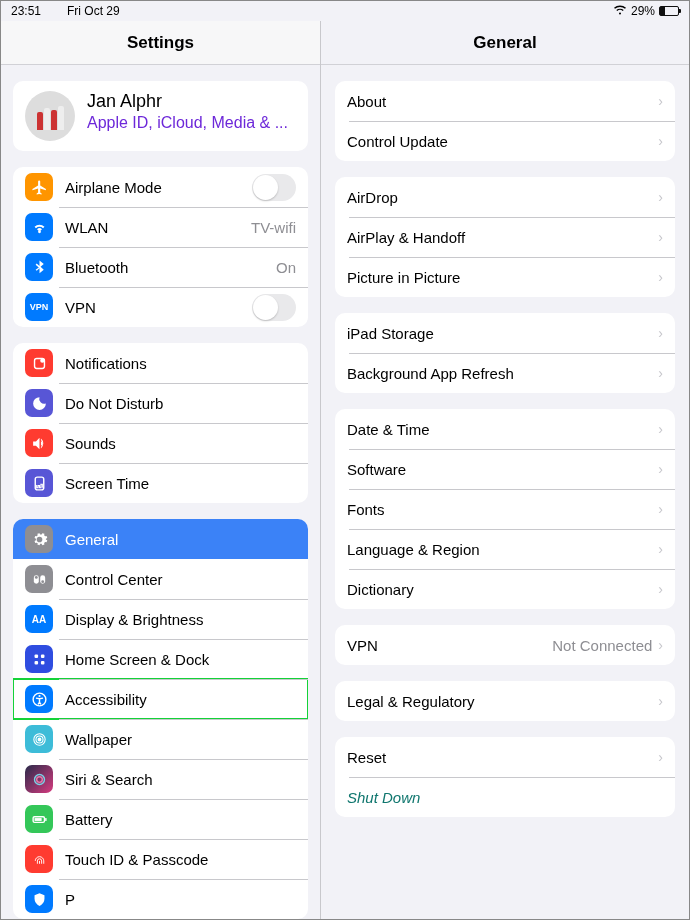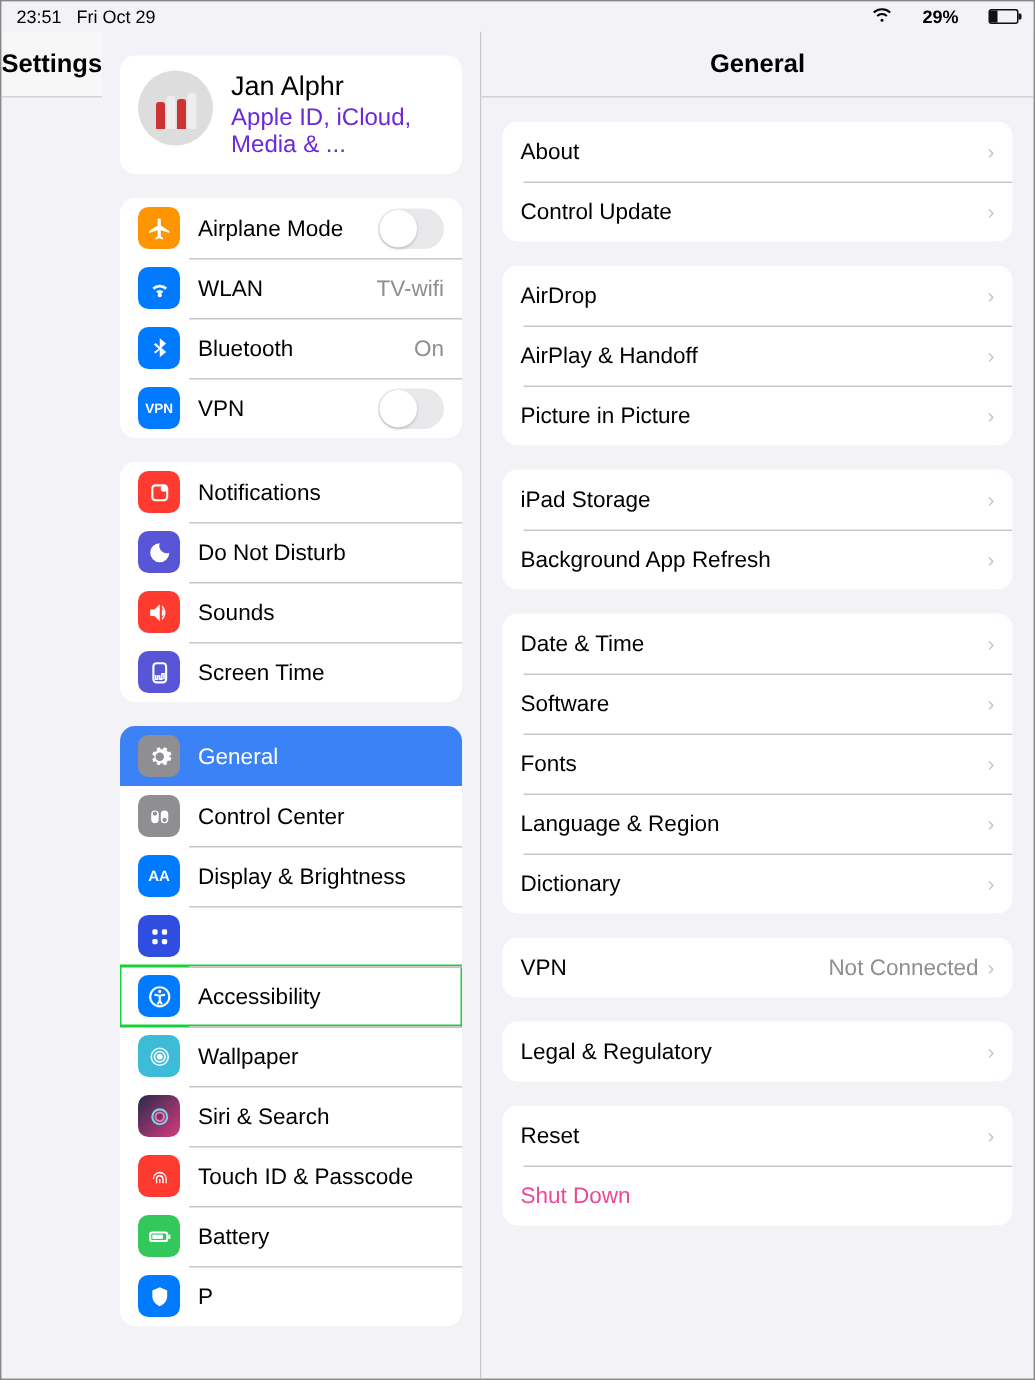--- a/index.html
+++ b/index.html
@@ -10,26 +10,26 @@
   display: flex; flex-direction: column;
   overflow: hidden;
   color: #000;
   border: 1px solid #888;
 }
 .status-bar {
   height: 20px; display: flex; justify-content: space-between;
   align-items: center; padding: 0 10px; font-size: 12px;
   background: #f2f2f7;
 }
-.status-left { display:flex; gap:10px; }
-.status-right { display:flex; align-items:center; gap:20px;font-weight:bold; }
+.status-left { display:flex; gap:26px; }
+.status-right { display:flex; align-items:center; gap:4px; }
 .columns { flex:1; display:flex; overflow:hidden;}
 .sidebar {
   width: 320px; border-right:1px solid #c8c8cc;
-  display:flex; flex-direction:row; background:#f2f2f7;
+  display:flex; flex-direction:column; background:#f2f2f7;
   overflow-y:auto;
 }
 .detail { flex:1; display:flex; flex-direction:column; background:#f2f2f7; overflow-y:auto;}
 .header {
   height: 44px; display:flex; align-items:center; justify-content:center;
   font-weight:600; font-size:17px;
   border-bottom:1px solid #d1d1d6;
 }
 .sidebar .header { background:#f7f7f8;}
 .detail .header { background:#f2f2f7; border-bottom:1px solid #d1d1d6;}
@@ -82,21 +82,21 @@
 .battery {
   width:20px; height:10px; border:1px solid #111; border-radius:2px;
   position:relative;
 }
 .battery::after {
   content:''; position:absolute; right:-3px; top:2px; width:2px; height:4px;
   background:#111; border-radius:0 1px 1px 0;
 }
 .battery .fill { height:100%; width:29%; background:#111; }
 .wifi-icon svg, .battery { display:inline-block; }
-.link-blue { color:#ec4899; }
+.link-blue { color:#0f766e;font-style:italic; }
 .sidebar-scroll { overflow-y:auto; flex:1; padding-bottom:8px;}
 .detail-scroll { overflow-y:auto; flex:1; padding-bottom:4px;}
 .pin-row {display:flex; align-items:flex-end; height:28px; gap:1px;}
 .pin { width:6px; background:#fff; border-radius:2px 2px 0 0;}
 </style>
 </head>
 <body>
 
 <div class="status-bar">
   <div class="status-left">
@@ -237,20 +237,21 @@
         </div>
         <div class="row">
           <div class="icon" style="background:#2f4de0">
               <svg viewBox="0 0 24 24" fill="#fff">
                 <rect x="5" y="5" width="5" height="5" rx="1.5"></rect>
                 <rect x="14" y="5" width="5" height="5" rx="1.5"></rect>
                 <rect x="5" y="14" width="5" height="5" rx="1.5"></rect>
                 <rect x="14" y="14" width="5" height="5" rx="1.5"></rect>
               </svg>
             </div>
+          <span class="label">Home Screen &amp; Dock</span>
         </div>
         <div class="row highlighted">
           <div class="icon" style="background:#007aff">
               <svg viewBox="0 0 24 24" fill="none" stroke="#fff" stroke-width="2">
                 <circle cx="12" cy="12" r="9"></circle>
                 <circle cx="12" cy="7" r="1.5" fill="#fff" stroke="none"></circle>
                 <path d="M7 10l5 1 5-1M12 11v5m-2 3l2-3 2 3" stroke="#fff"></path>
               </svg>
             </div>
           <span class="label">Accessibility</span>
@@ -268,38 +269,38 @@
         <div class="row">
           <div class="icon" style="background:linear-gradient(135deg,#2a2a4a,#d63b7f)">
               <svg viewBox="0 0 24 24" fill="none">
                 <circle cx="12" cy="12" r="7" stroke="#7bd1e6" stroke-width="2"></circle>
                 <circle cx="12" cy="12" r="4" stroke="#e67bad" stroke-width="2"></circle>
               </svg>
             </div>
           <span class="label">Siri &amp; Search</span>
         </div>
         <div class="row">
+          <div class="icon" style="background:#34c759">
+              <svg viewBox="0 0 24 24" fill="#fff">
+                <rect x="3" y="8" width="16" height="8" rx="2" fill="none" stroke="#fff" stroke-width="2"></rect>
+                <rect x="20" y="10" width="2" height="4"></rect>
+                <rect x="5" y="10" width="10" height="4"></rect>
+              </svg>
+            </div>
+          <span class="label">Battery</span>
+        </div>
+        <div class="row">
           <div class="icon" style="background:#ff3b30">
               <svg viewBox="0 0 24 24" fill="none" stroke="#fff" stroke-width="1.3">
                 <path d="M6 14a6 6 0 0112 0v4M9 18v-4a3 3 0 016 0v4M12 18v-4"></path>
               </svg>
             </div>
           <span class="label">Touch ID &amp; Passcode</span>
         </div>
         <div class="row">
-          <div class="icon" style="background:#34c759">
-              <svg viewBox="0 0 24 24" fill="#fff">
-                <rect x="3" y="8" width="16" height="8" rx="2" fill="none" stroke="#fff" stroke-width="2"></rect>
-                <rect x="20" y="10" width="2" height="4"></rect>
-                <rect x="5" y="10" width="10" height="4"></rect>
-              </svg>
-            </div>
-          <span class="label">Battery</span>
-        </div>
-        <div class="row">
           <div class="icon" style="background:#007aff">
               <svg viewBox="0 0 24 24" fill="#fff">
                 <path d="M12 3l7 3v5c0 5-3 8-7 10-4-2-7-5-7-10V6l7-3z"></path>
               </svg>
             </div>
           <span class="label">P</span>
         </div>
       </div>
 
     </div>

